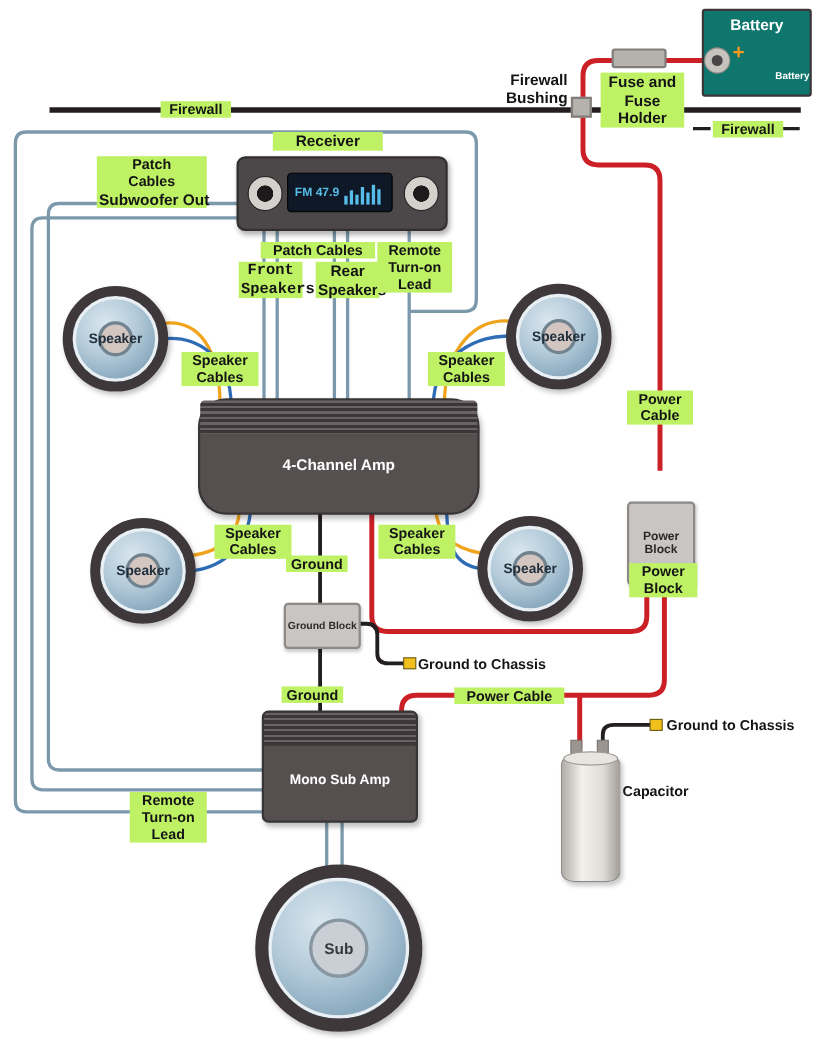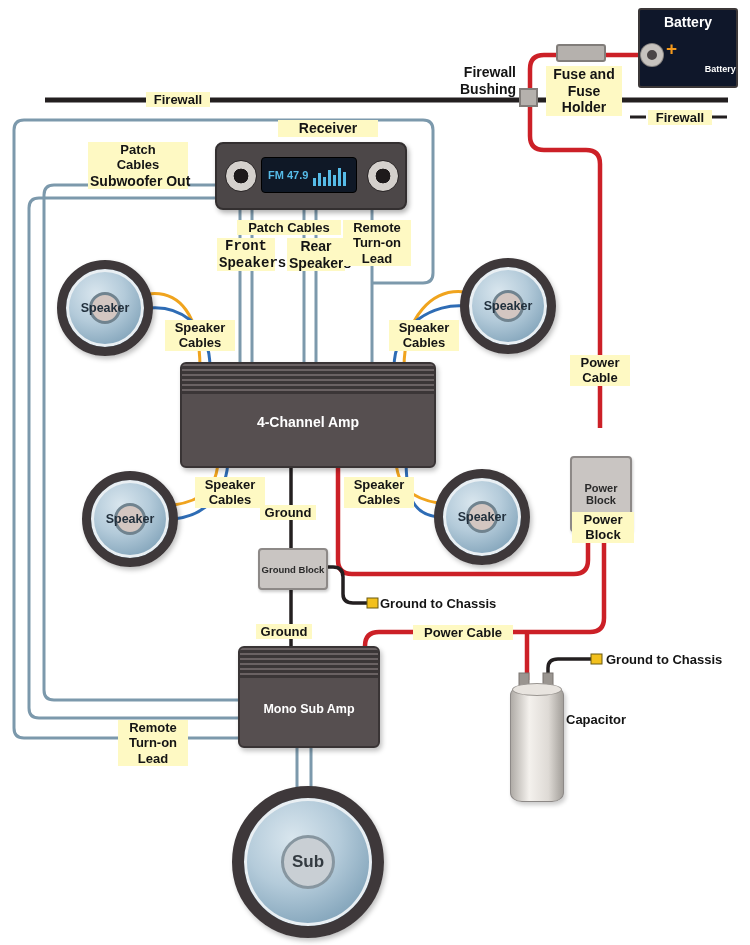--- a/index.html
+++ b/index.html
@@ -1,36 +1,36 @@
 <!DOCTYPE html>
 <html><head>
 <meta charset="utf-8">
 <style>
   html,body{margin:0;padding:0;background:#fff;}
   #canvas{position:relative;width:750px;height:945px;background:#fff;overflow:hidden;
           font-family:"Liberation Sans",sans-serif;}
   #wires{position:absolute;left:0;top:0;z-index:1;}
   
   .lbl{position:absolute;z-index:3;font-weight:bold;color:#141414;font-size:13px;line-height:1.18;}
-  .bg{background:#fef9c3;padding:0 2px;}
+  .bg{background:#bef264;padding:0 2px;}
   .c{text-align:center;}
   .r{text-align:right;}
   .s10{font-size:14px;}
   .s9{font-size:9px;margin-left:44px;}
   
   .speaker{position:absolute;width:78px;height:78px;border-radius:50%;border:9px solid #3e383a;
            background:radial-gradient(circle at 38% 32%,#d9e6ee 0%,#b4cbda 40%,#8aaabf 72%,#7094ab 100%);
            box-shadow:inset 0 0 0 3px #e9eff3,2px 3px 5px rgba(0,0,0,.25);
            display:flex;align-items:center;justify-content:center;z-index:2;}
   .speaker .cap{position:absolute;left:50%;top:50%;transform:translate(-50%,-50%);
            width:26px;height:26px;border-radius:50%;background:#d3c6c1;border:3px solid #70838f;}
   .speaker .spk-label{position:relative;z-index:1;font-weight:bold;font-size:12.5px;color:#22303d;}
   .sub{width:128px;height:128px;border-width:12px;}
   .sub .cap{width:48px;height:48px;background:#c9cfd4;border-color:#8796a0;}
-  .sub .spk-label{font-size:17px;color:#333a40;}
+  .sub .spk-label{font-size:14px;color:#333a40;}
   
   .amp{position:absolute;background:#564f50;border:2px solid #393435;border-radius:6px;z-index:2;
        box-shadow:2px 3px 5px rgba(0,0,0,.25);}
   .fins{height:30px;border-radius:4px 4px 0 0;
         background:repeating-linear-gradient(180deg,#6a6263 0 2px,#3b3637 2px 5px);}
   .amp-label{color:#fff;font-weight:bold;text-align:center;}
   
   .block{position:absolute;background:#c9c5c2;border:2px solid #8d8987;border-radius:4px;z-index:2;
          display:flex;align-items:center;justify-content:center;text-align:center;
          font-weight:bold;color:#2a2a2a;box-shadow:1px 2px 3px rgba(0,0,0,.2);}
@@ -38,21 +38,21 @@
   #receiver{position:absolute;left:215px;top:142px;width:188px;height:64px;background:#4c4748;
             border:2px solid #332f30;border-radius:8px;z-index:2;box-shadow:2px 3px 5px rgba(0,0,0,.3);}
   .knob{position:absolute;width:30px;height:30px;border-radius:50%;border:1px solid #2a2627;
         background:radial-gradient(circle,#1e1a1b 0 34%,#d4d0cc 36% 72%,#7d7976 74%);}
   #display{position:absolute;left:44px;top:13px;width:96px;height:36px;background:#0f1826;
            border:1px solid #000;border-radius:4px;display:flex;align-items:center;gap:5px;padding:0 6px;box-sizing:border-box;}
   #freq{color:#56bce8;font-size:11px;font-weight:bold;white-space:nowrap;}
   #eq{display:flex;align-items:flex-end;gap:2px;height:22px;}
   #eq span{display:block;width:3px;background:#56bce8;}
   
-  #battery{position:absolute;left:638px;top:8px;width:100px;height:80px;background:#0f172a;
+  #battery{position:absolute;left:638px;top:8px;width:100px;height:80px;background:#0f766e;
            border:2px solid #3b3738;border-radius:3px;z-index:2;box-sizing:border-box;}
   #fuse-holder{position:absolute;left:556px;top:44px;width:50px;height:18px;background:#b5b1ad;
            border:2px solid #817d7a;border-radius:3px;z-index:2;box-sizing:border-box;}
   #bushing{position:absolute;left:519px;top:88px;width:19px;height:19px;background:#b5b1ad;
            border:2px solid #817d7a;z-index:2;box-sizing:border-box;}
   #ring-terminal{position:absolute;left:641px;top:44px;width:22px;height:22px;border-radius:50%;
            border:6px solid #c6c2be;background:#4a4546;box-shadow:0 0 0 1px #8a8683;z-index:3;box-sizing:border-box;}
   #plus-sign{position:absolute;left:666px;top:38px;color:#f59a1c;font-size:19px;font-weight:bold;z-index:3;}
   #capacitor{position:absolute;left:510px;top:686px;width:52px;height:114px;border-radius:12px/9px;
            background:linear-gradient(90deg,#b0aca7,#f4f1ed 35%,#dedad5 72%,#a39f9a);
@@ -145,40 +145,40 @@
   </div>
   <div class="speaker" style="left:434px;top:469px;">
     <div class="cap"></div>
     <span class="spk-label">Speaker</span>
   </div>
   <div class="speaker sub" style="left:232px;top:786px;">
     <div class="cap"></div>
     <span class="spk-label">Sub</span>
   </div>
 
-  <div class="amp" style="left:180px;top:362px;width:252px;height:102px;">
+  <div class="amp" style="left:180px;top:362px;width:252px;height:102px;border-radius:26px;">
     <div class="fins"></div>
     <div class="amp-label" style="margin-top:20px;font-size:14px;">4-Channel Amp</div>
   </div>
   <div class="amp" style="left:238px;top:646px;width:138px;height:98px;">
     <div class="fins"></div>
     <div class="amp-label" style="margin-top:24px;font-size:12.5px;">Mono Sub Amp</div>
   </div>
 
   <div class="block" style="left:258px;top:548px;width:66px;height:38px;font-size:9.5px;white-space:nowrap;">
     <span>Ground Block</span>
   </div>
   <div class="block" style="left:570px;top:424px;width:58px;height:72px;font-size:11px;margin-top:32px;">
     <span style="width:40px;">Power Block</span>
   </div>
   <div id="capacitor">
     <div class="cap-top"></div>
   </div>
 
-  <div class="lbl c bg" style="left:278px;top:120px;width:96px;font-size:14px;">Receiver</div>
+  <div class="lbl c bg" style="left:248px;top:120px;width:96px;font-size:14px;">Receiver</div>
 
   <div class="lbl c bg" style="left:88px;top:142px;width:96px;">
     <div style="width:58px;margin:0 auto;">Patch Cables</div>
     <div class="s10" style="white-space:nowrap;">Subwoofer Out</div>
   </div>
 
   <div class="lbl c bg" style="left:237px;top:220px;width:100px;white-space:nowrap;">Patch Cables</div>
   <div class="lbl c bg s10" style="left:217px;top:238px;width:54px;font-family:Liberation Mono, monospace;">Front Speakers</div>
   <div class="lbl c bg s10" style="left:287px;top:238px;width:54px;">Rear Speakers</div>
   <div class="lbl c bg" style="left:343px;top:220px;width:64px;">Remote Turn-on Lead</div>

